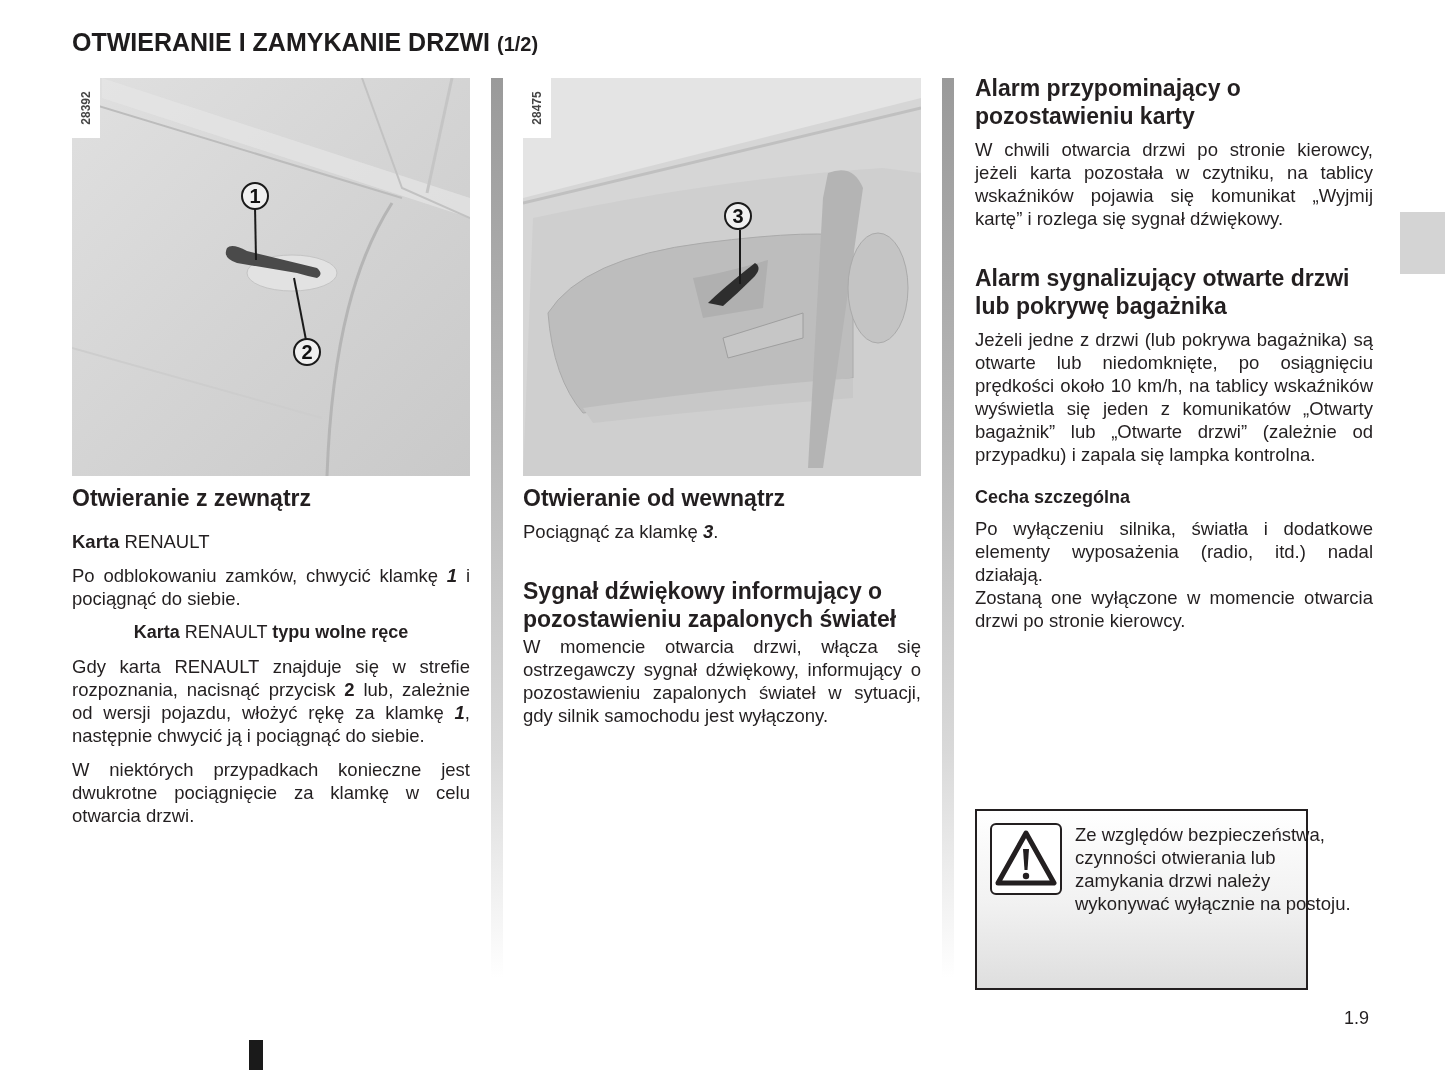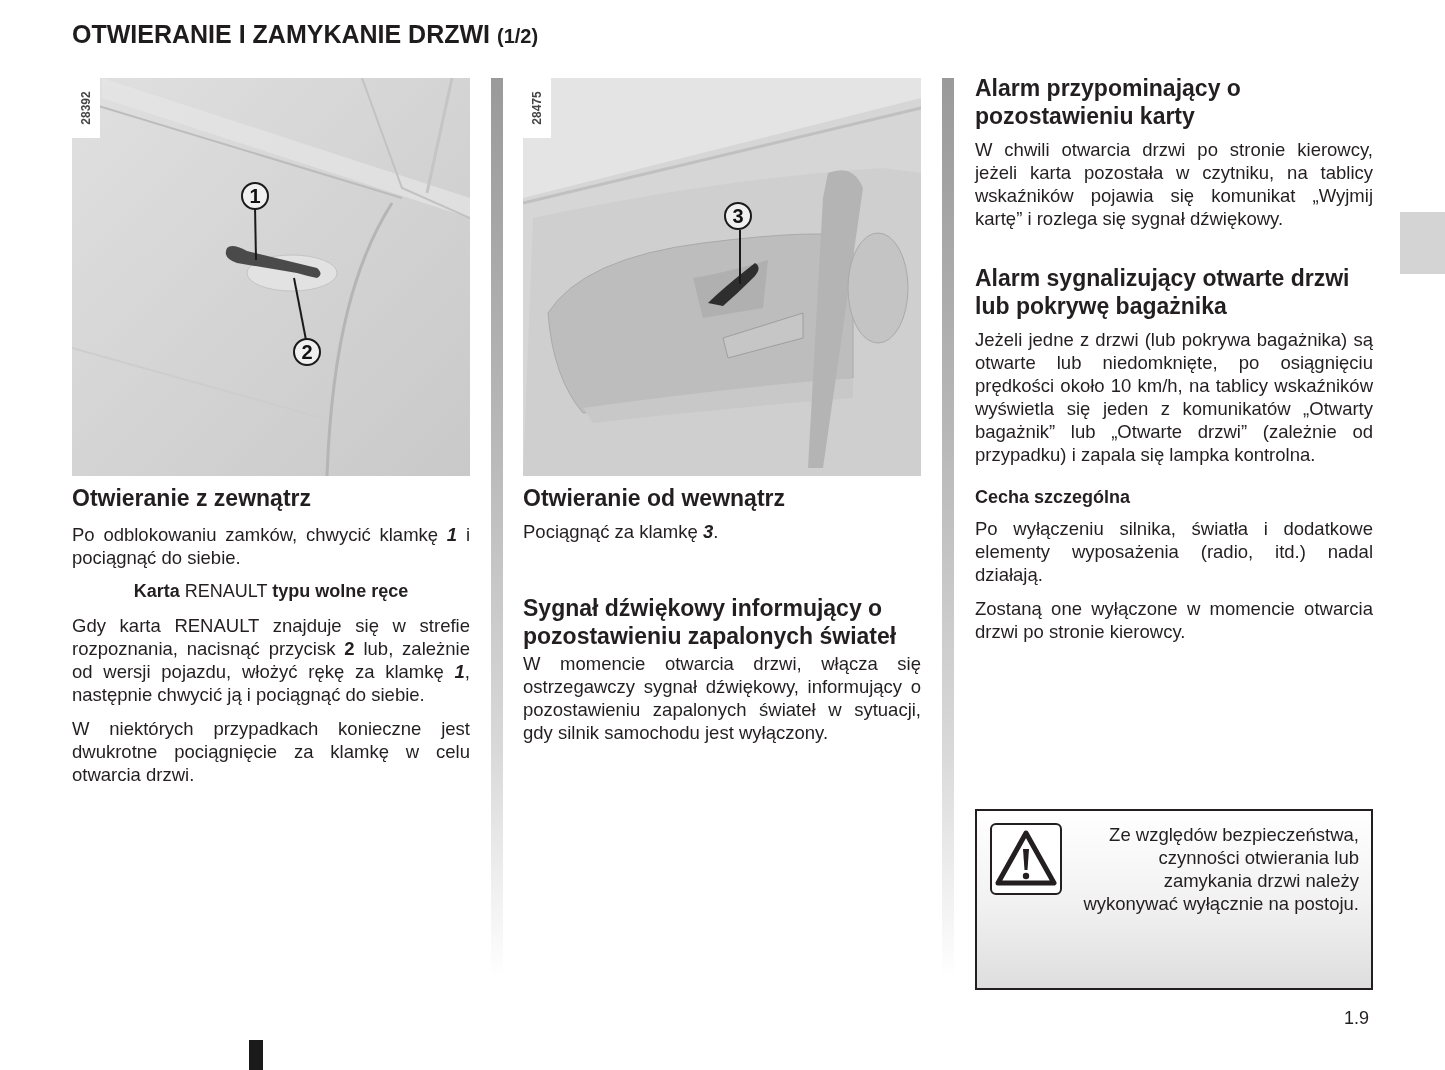--- a/index.html
+++ b/index.html
@@ -1,21 +1,21 @@
 <!DOCTYPE html>
 <html><head>
 <meta charset="utf-8">
 <style>
   html, body { margin: 0; padding: 0; background: #ffffff; }
   body {
     width: 1445px; height: 1070px; position: relative; overflow: hidden;
     font-family: "Liberation Sans", sans-serif; color: #231f20;
   }
   .page-title {
-    position: absolute; left: 72px; top: 20px;
+    position: absolute; left: 72px; top: 28px;
     font-size: 25px; font-weight: bold; letter-spacing: 0; color: #1e1c1d;
     margin: 0; white-space: nowrap;
   }
   .page-title .part { font-size: 20px; }
 
   .divider {
     position: absolute; top: 78px; width: 12px; height: 900px;
     background: linear-gradient(to bottom, #9a9a9a 0%, #b8b8b8 40%, #d9d9d9 75%, #ffffff 100%);
   }
 
@@ -45,24 +45,23 @@
   }
 
   h2 { font-size: 23px; font-weight: bold; margin: 0; color: #231f20; line-height: 28px; }
   h3 { font-size: 18px; font-weight: bold; margin: 0; color: #231f20; line-height: 22px; }
   p { font-size: 18.5px; line-height: 23px; margin: 0; text-align: justify; color: #231f20; }
   .left { text-align: left; }
   b, strong { font-weight: bold; }
   .bi { font-weight: bold; font-style: italic; }
 
   .warning-box {
-    position: absolute; left: 975px; top: 809px; width: 398px; height: 181px;
+    position: absolute; left: 975px; top: 809px; width: 333px; height: 181px;
     border: 2px solid #231f20; box-sizing: border-box;
     background: linear-gradient(to bottom, #ffffff 0%, #f2f2f2 50%, #dedede 100%);
-    text-align: right;
   }
   .warning-icon {
     position: absolute; left: 13px; top: 12px; width: 72px; height: 72px;
     border: 2px solid #231f20; border-radius: 6px; box-sizing: border-box; background: #fff;
   }
   .warning-text {
     position: absolute; left: 98px; top: 12px; width: 284px;
     font-size: 18.5px; line-height: 23px; color: #231f20;
   }
 
@@ -110,20 +109,21 @@
       <line x1="222" y1="200" x2="234" y2="262" stroke="#1a1a1a" stroke-width="2"></line>
     </svg>
     <div class="fig-code">
         <span>28392</span>
       </div>
     <div class="callout" style="left:169px;top:104px;">1</div>
     <div class="callout" style="left:221px;top:260px;">2</div>
   </div>
 
   <h2 style="margin-top:8px;">Otwieranie z zewnątrz</h2>
+  <p class="left" style="margin-top:18px;"><b>Karta</b><span> RENAULT</span></p>
   <p style="margin-top:11px;"><span>Po odblokowaniu zamków, chwycić klamkę </span><span class="bi">1</span><span> i pociągnąć do siebie.</span></p>
   <p class="left" style="margin-top:11px;font-size:18px;text-align:center;"><b>Karta</b><span> RENAULT </span><b>typu wolne ręce</b></p>
   <p style="margin-top:11px;"><span>Gdy karta RENAULT znajduje się w strefie rozpoznania, nacisnąć przycisk </span><b>2</b><span> lub, zależnie od wersji pojazdu, włożyć rękę za klamkę </span><span class="bi">1</span><span>, następnie chwycić ją i pociągnąć do siebie.</span></p>
   <p style="margin-top:11px;">W niektórych przypadkach konieczne jest dwukrotne pociągnięcie za klamkę w celu otwarcia drzwi.</p>
 </div>
 
 <div class="col col-2">
   <div class="figure">
     <svg width="398" height="398" viewBox="0 0 398 398">
       <rect width="398" height="398" fill="#d6d6d6"></rect>
@@ -140,32 +140,32 @@
       <line x1="217" y1="152" x2="217" y2="206" stroke="#1a1a1a" stroke-width="2"></line>
     </svg>
     <div class="fig-code">
         <span>28475</span>
       </div>
     <div class="callout" style="left:201px;top:124px;">3</div>
   </div>
 
   <h2 style="margin-top:8px;">Otwieranie od wewnątrz</h2>
   <p class="left" style="margin-top:8px;"><span>Pociągnąć za klamkę </span><span class="bi">3</span><span>.</span></p>
-  <h2 style="margin-top:51px;">Sygnał dźwiękowy informujący o pozostawieniu zapalonych świateł</h2>
+  <h2 style="margin-top:34px;">Sygnał dźwiękowy informujący o pozostawieniu zapalonych świateł</h2>
   <p style="margin-top:2px;">W momencie otwarcia drzwi, włącza się ostrzegawczy sygnał dźwiękowy, informujący o pozostawieniu zapalonych świateł w sytuacji, gdy silnik samochodu jest wyłączony.</p>
 </div>
 
 <div class="col col-3">
   <h2>Alarm przypominający o pozostawieniu karty</h2>
   <p style="margin-top:8px;">W chwili otwarcia drzwi po stronie kierowcy, jeżeli karta pozostała w czytniku, na tablicy wskaźników pojawia się komunikat „Wyjmij kartę” i rozlega się sygnał dźwiękowy.</p>
   <h2 style="margin-top:34px;">Alarm sygnalizujący otwarte drzwi lub pokrywę bagażnika</h2>
   <p style="margin-top:8px;">Jeżeli jedne z drzwi (lub pokrywa bagażnika) są otwarte lub niedomknięte, po osiągnięciu prędkości około 10 km/h, na tablicy wskaźników wyświetla się jeden z komunikatów „Otwarty bagażnik” lub „Otwarte drzwi” (zależnie od przypadku) i zapala się lampka kontrolna.</p>
   <h3 style="margin-top:20px;">Cecha szczególna</h3>
   <p style="margin-top:9px;">Po wyłączeniu silnika, światła i dodatkowe elementy wyposażenia (radio, itd.) nadal działają.</p>
-  <p style="margin-top:11px;">Zostaną one wyłączone w momencie otwarcia drzwi po stronie kierowcy.</p>
+  <p style="">Zostaną one wyłączone w momencie otwarcia drzwi po stronie kierowcy.</p>
 </div>
 
 <div class="warning-box">
   <div class="warning-icon">
     <svg width="68" height="68" viewBox="0 0 68 68">
       <path d="M34 8 L62 58 L6 58 Z" fill="none" stroke="#231f20" stroke-width="5" stroke-linejoin="round"></path>
       <path d="M31 24 L37 24 L35.5 45 L32.5 45 Z" fill="#231f20"></path>
       <circle cx="34" cy="51" r="3.2" fill="#231f20"></circle>
     </svg>
   </div>

